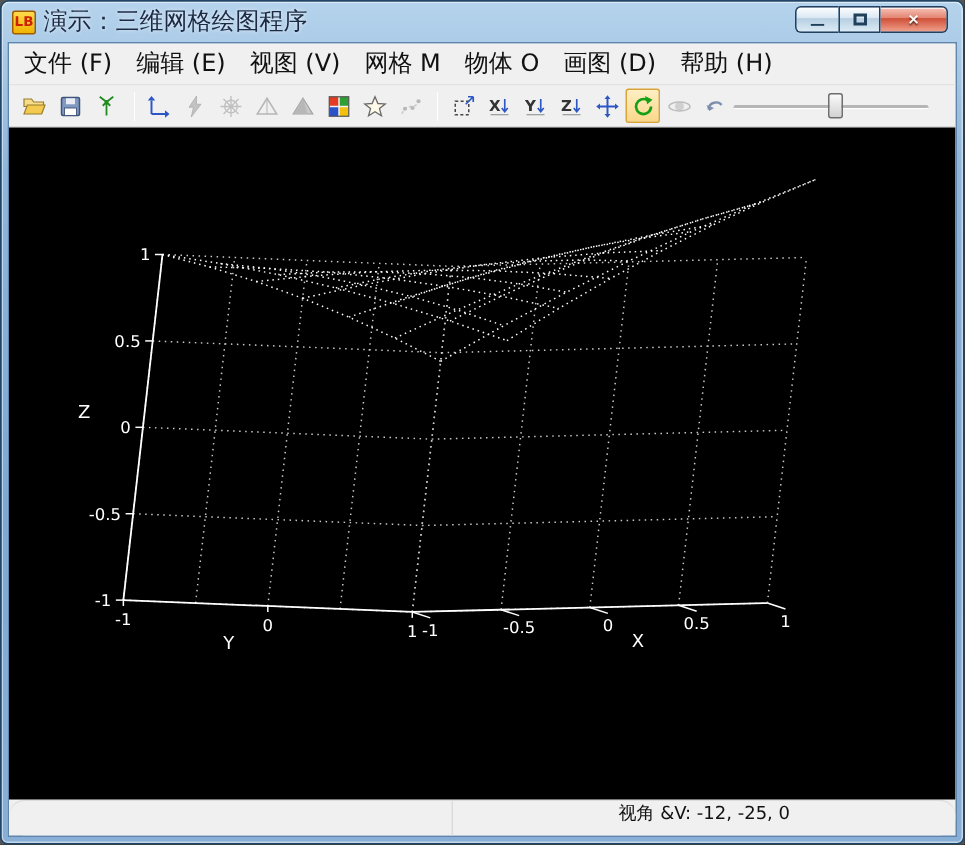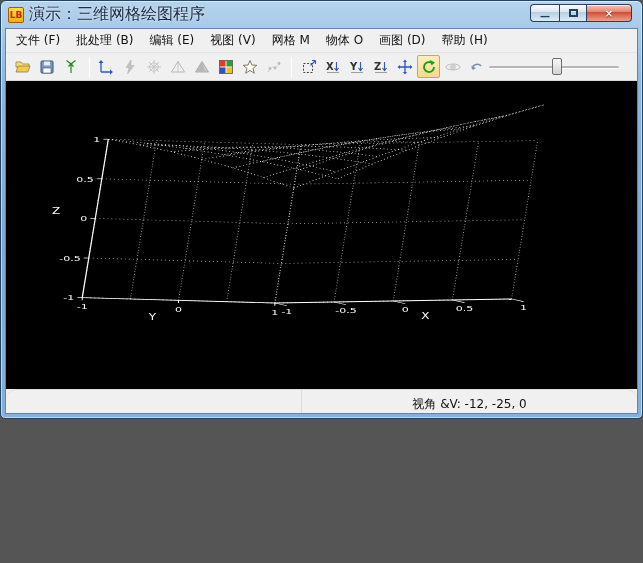--- a/index.html
+++ b/index.html
@@ -1,20 +1,20 @@
 <!DOCTYPE html>
 <html><head>
 <meta charset="utf-8">
 <style>
   html,body{margin:0;padding:0;background:#555;}
   *{box-sizing:border-box;}
   body{font-family:"DejaVu Sans","Liberation Sans",sans-serif;}
 
   .window{
-    width:643px;height:419px;position:relative;
+    width:643px;height:563px;position:relative;
     border:1px solid #1f4568;border-radius:6px 6px 5px 5px;
     padding:0 4px 4px 4px;
     background:linear-gradient(#b5d3ec 0%,#8fb5da 20%,#7ea8d2 60%,#89afd6 100%);
     box-shadow:inset 0 0 0 1px rgba(255,255,255,.5);
     display:flex;flex-direction:column;
   }
 
   
   .titlebar{height:27px;position:relative;display:flex;align-items:center;flex:0 0 auto;}
   .app-icon{width:16px;height:16px;margin:0 5px 0 3px;border-radius:2px;
@@ -35,21 +35,21 @@
   .min span{margin-top:7px;font-weight:bold;}
   .max span{width:9px;height:8px;border:2px solid #20405c;display:inline-block;background:transparent;}
 
   
   .client{flex:1;display:flex;flex-direction:column;background:#f0f0f0;
     border:1px solid #5f85ad;overflow:hidden;}
 
   
   .menubar{flex:0 0 23px;display:flex;align-items:center;background:#f0f0f0;
     border-bottom:1px solid #e3e3e3;padding-left:2px;}
-  .menu-item{font-size:12px;color:#111;padding:3px 8px;white-space:nowrap;cursor:default;}
+  .menu-item{font-size:16px;color:#111;padding:3px 8px;white-space:nowrap;cursor:default;}
 
   
   .toolbar{flex:0 0 28px;display:flex;align-items:center;background:#f0f0f0;
     border-bottom:1px solid #d9d9d9;padding:0 6px;}
   .tool-btn{width:23px;height:23px;display:flex;align-items:center;justify-content:center;
     border:1px solid transparent;border-radius:2px;margin-right:1px;cursor:default;}
   .tool-btn svg{width:16px;height:16px;display:block;}
   .tool-btn.disabled{opacity:.8;}
   .tool-btn.active{background:linear-gradient(#fdeec4,#fbd88a);border:1px solid #d9a43a;}
   .tb-sep{width:1px;height:20px;background:#d0d0d0;border-right:1px solid #ffffff;margin:0 5px;}
@@ -65,21 +65,21 @@
   .plot-area{flex:1;background:#000;position:relative;overflow:hidden;}
   .plot-area svg{width:100%;height:100%;display:block;}
   .wall{stroke:#c9c9c9;stroke-width:1;stroke-dasharray:1 3;fill:none;}
   .mesh{stroke:#ffffff;stroke-width:1;stroke-dasharray:1 2.6;fill:none;}
   .axis{stroke:#ffffff;stroke-width:1.2;fill:none;}
   .tick{stroke:#ffffff;stroke-width:1;}
   .plot-label{fill:#ffffff;font-size:11px;font-family:"DejaVu Sans",sans-serif;}
   .plot-axis-letter{fill:#ffffff;font-size:12px;font-family:"DejaVu Sans",sans-serif;}
 
   
-  .statusbar{flex:0 0 24px;display:flex;align-items:flex-end;background:#f0f0f0;
+  .statusbar{flex:0 0 24px;display:flex;align-items:flex-start;background:#f0f0f0;
     border-top:1px solid #dcdcdc;font-size:12px;color:#111;border-radius:11px;}
   .status-left{flex:0 0 296px;height:100%;border-right:1px solid #dcdcdc;}
   .status-center{flex:1;text-align:center;}
 </style>
 </head>
 <body>
 
 <div class="window">
 
   <div class="titlebar">
@@ -95,21 +95,20 @@
       <div class="winbtn close">
           <span>×</span>
         </div>
     </div>
   </div>
 
   <div class="client">
 
     <div class="menubar" id="menubar">
         <div class="menu-item">文件 (F)</div>
-        <div class="menu-item">批处理 (B)</div>
         <div class="menu-item">编辑 (E)</div>
         <div class="menu-item">视图 (V)</div>
         <div class="menu-item">网格 M</div>
         <div class="menu-item">物体 O</div>
         <div class="menu-item">画图 (D)</div>
         <div class="menu-item">帮助 (H)</div>
       </div>
 
     <div class="toolbar" id="toolbar">
         <div class="tool-btn">

